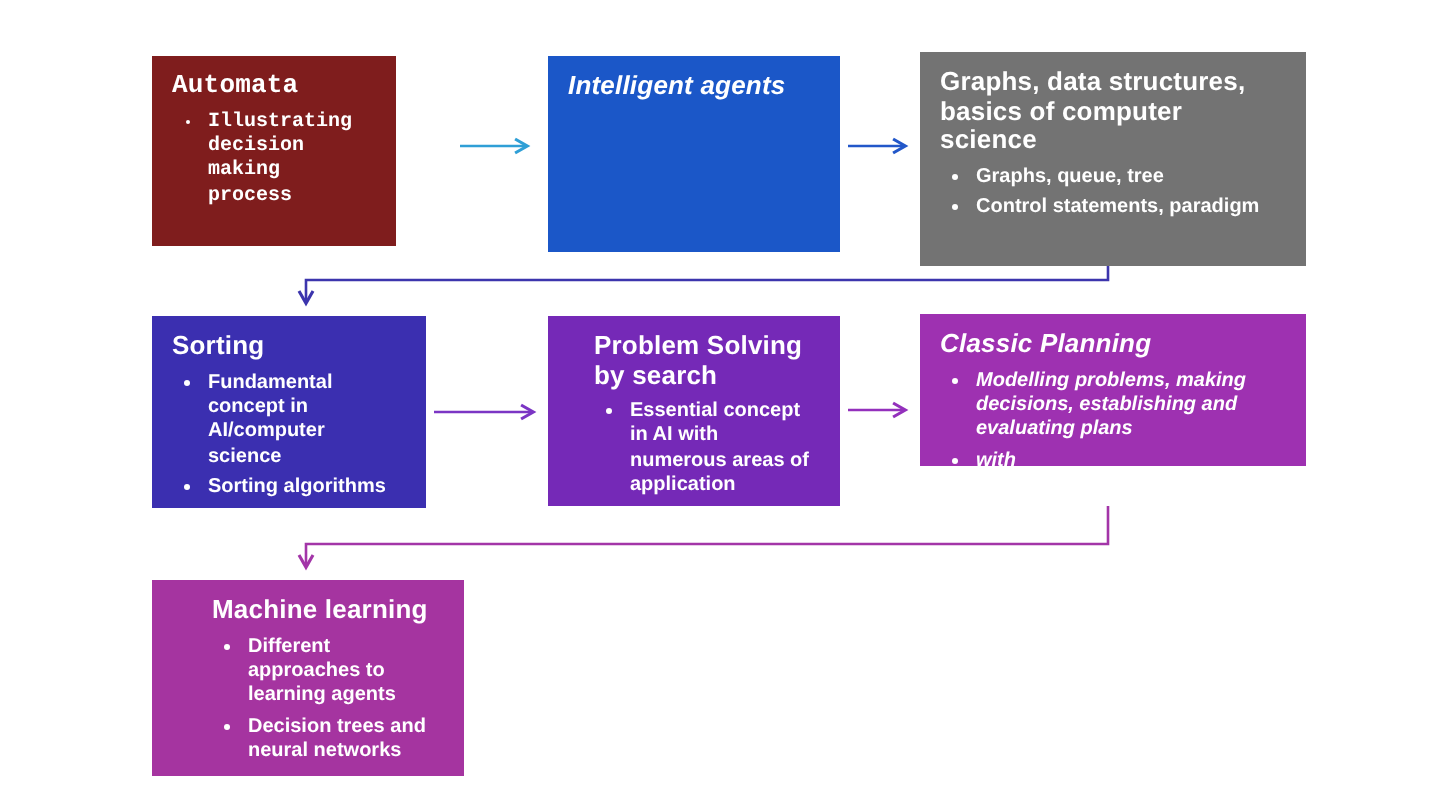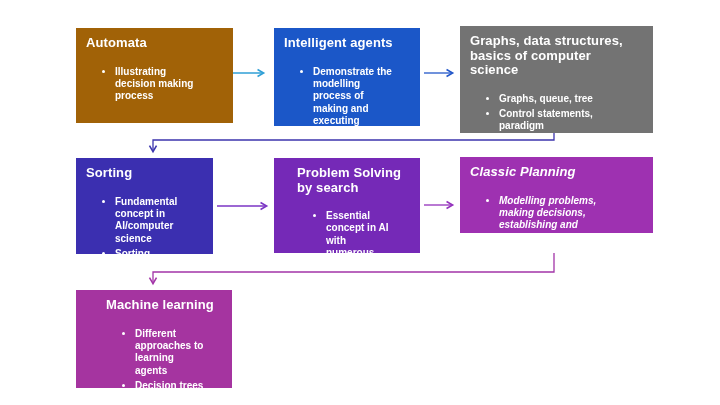--- a/index.html
+++ b/index.html
@@ -27,21 +27,21 @@
     color: #ffffff;
   }
   .node-title {
     font-size: 13px;
     font-weight: bold;
     line-height: 1.12;
     letter-spacing: 0.1px;
     margin: 0 0 5px 0;
   }
   .node-bullets {
-    margin: 15px;
+    margin: 4px;
     padding: 0 0 0 14px;
     list-style: disc outside;
     font-size: 10px;
     line-height: 1.24;
     font-weight: bold;
   }
   .node-bullets li { margin: 0 0 3px 0; }
 </style>
 </head>
 <body>
@@ -71,32 +71,29 @@
     </defs>
 
     <path d="M230,73 H263" fill="none" stroke-width="1.3" marker-end="url(#mk0)" style="stroke: rgb(47, 159, 214);"></path>
     <path d="M424,73 H452" fill="none" stroke-width="1.3" marker-end="url(#mk1)" style="stroke: rgb(34, 87, 201);"></path>
     <path d="M554,133 V140 H153 V151" fill="none" stroke-width="1.3" marker-end="url(#mk2)" style="stroke: rgb(60, 53, 173);"></path>
     <path d="M217,206 H266" fill="none" stroke-width="1.3" marker-end="url(#mk3)" style="stroke: rgb(123, 53, 196);"></path>
     <path d="M424,205 H452" fill="none" stroke-width="1.3" marker-end="url(#mk4)" style="stroke: rgb(147, 48, 188);"></path>
     <path d="M554,253 V272 H153 V283" fill="none" stroke-width="1.3" marker-end="url(#mk5)" style="stroke: rgb(163, 53, 168);"></path>
   </svg>
 
-  <div class="node" style="left: 76px; top: 28px; width: 157px; height: 95px; background-color: #a16207;">
+  <div class="node" style="left: 76px; top: 28px; width: 122px; height: 95px; background-color: #7f1d1d; font-family: Liberation Mono, monospace;">
     <div class="node-title">Automata</div>
     <ul class="node-bullets">
         <li>Illustrating decision making process</li>
       </ul>
   </div>
 
-  <div class="node" style="left: 274px; top: 28px; width: 146px; height: 98px; background-color: rgb(27, 87, 200);">
+  <div class="node" style="left: 274px; top: 28px; width: 146px; height: 98px; background-color: rgb(27, 87, 200); font-style: italic;">
     <div class="node-title">Intelligent agents</div>
-    <ul class="node-bullets">
-        <li>Demonstrate the modelling process of making and executing decisions</li>
-      </ul>
   </div>
 
   <div class="node" style="left: 460px; top: 26px; width: 193px; height: 107px; background-color: #737373;">
     <div class="node-title">Graphs, data structures, basics of computer science</div>
     <ul class="node-bullets">
         <li>Graphs, queue, tree</li>
         <li>Control statements, paradigm</li>
       </ul>
   </div>
 

